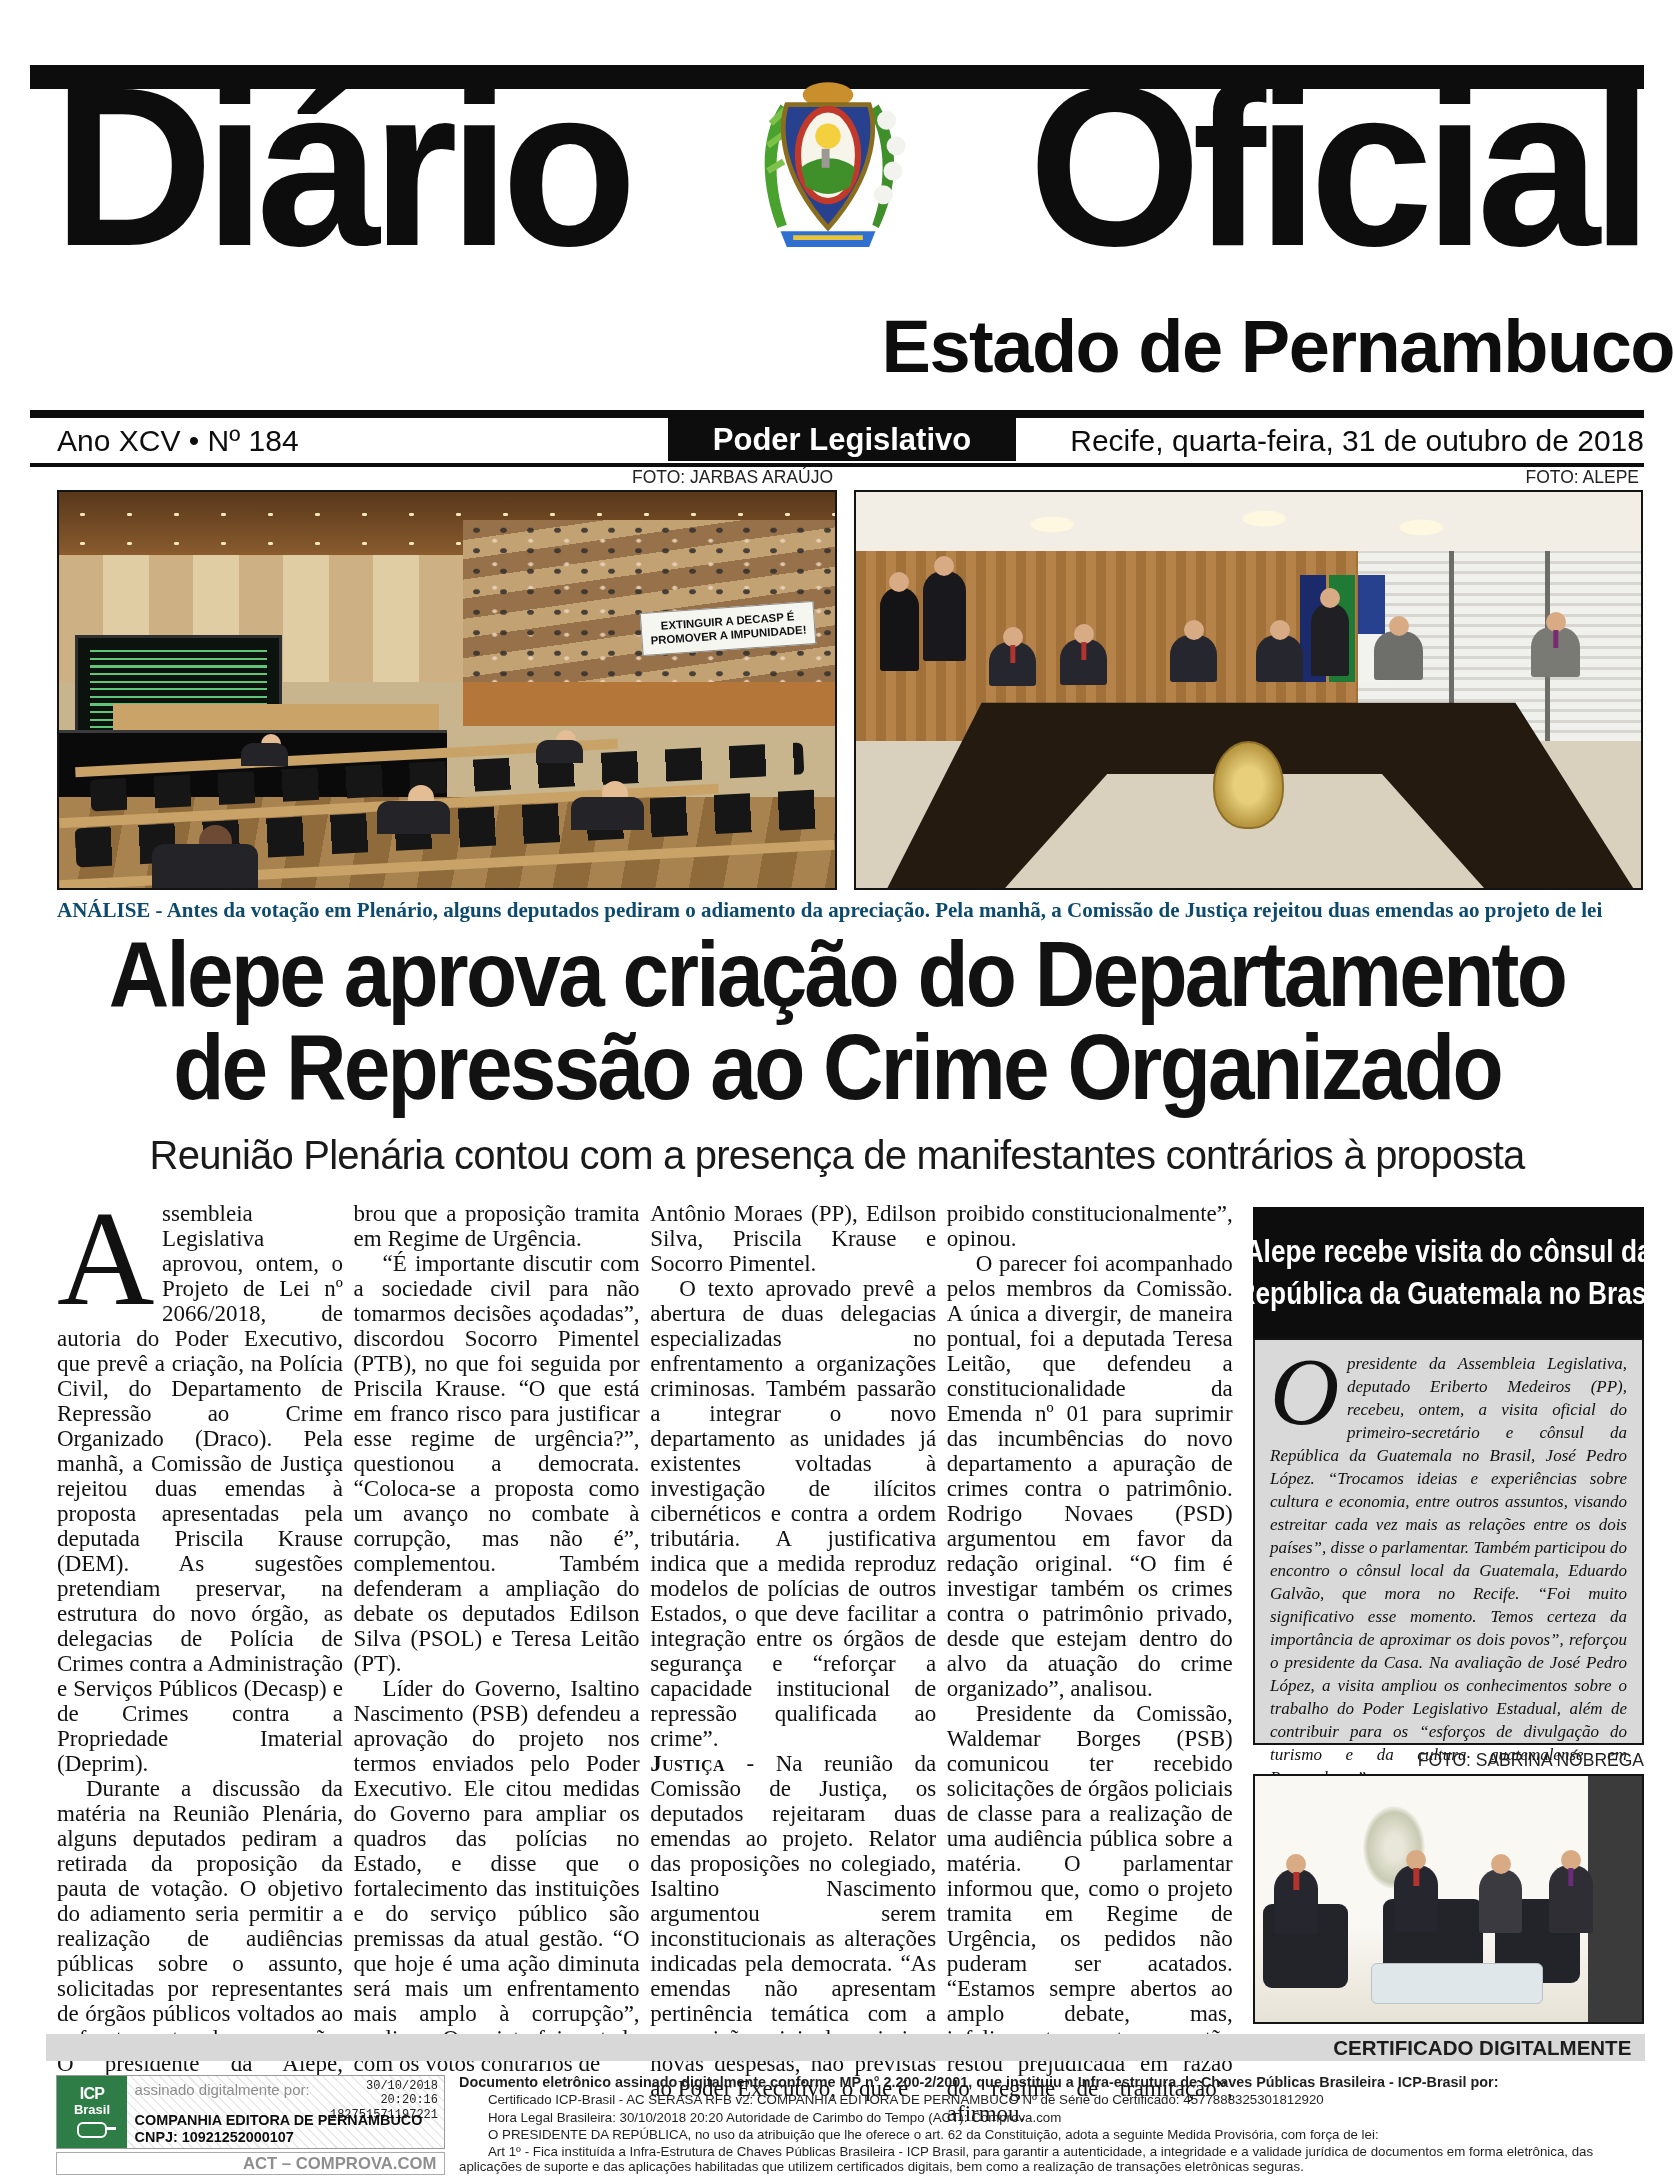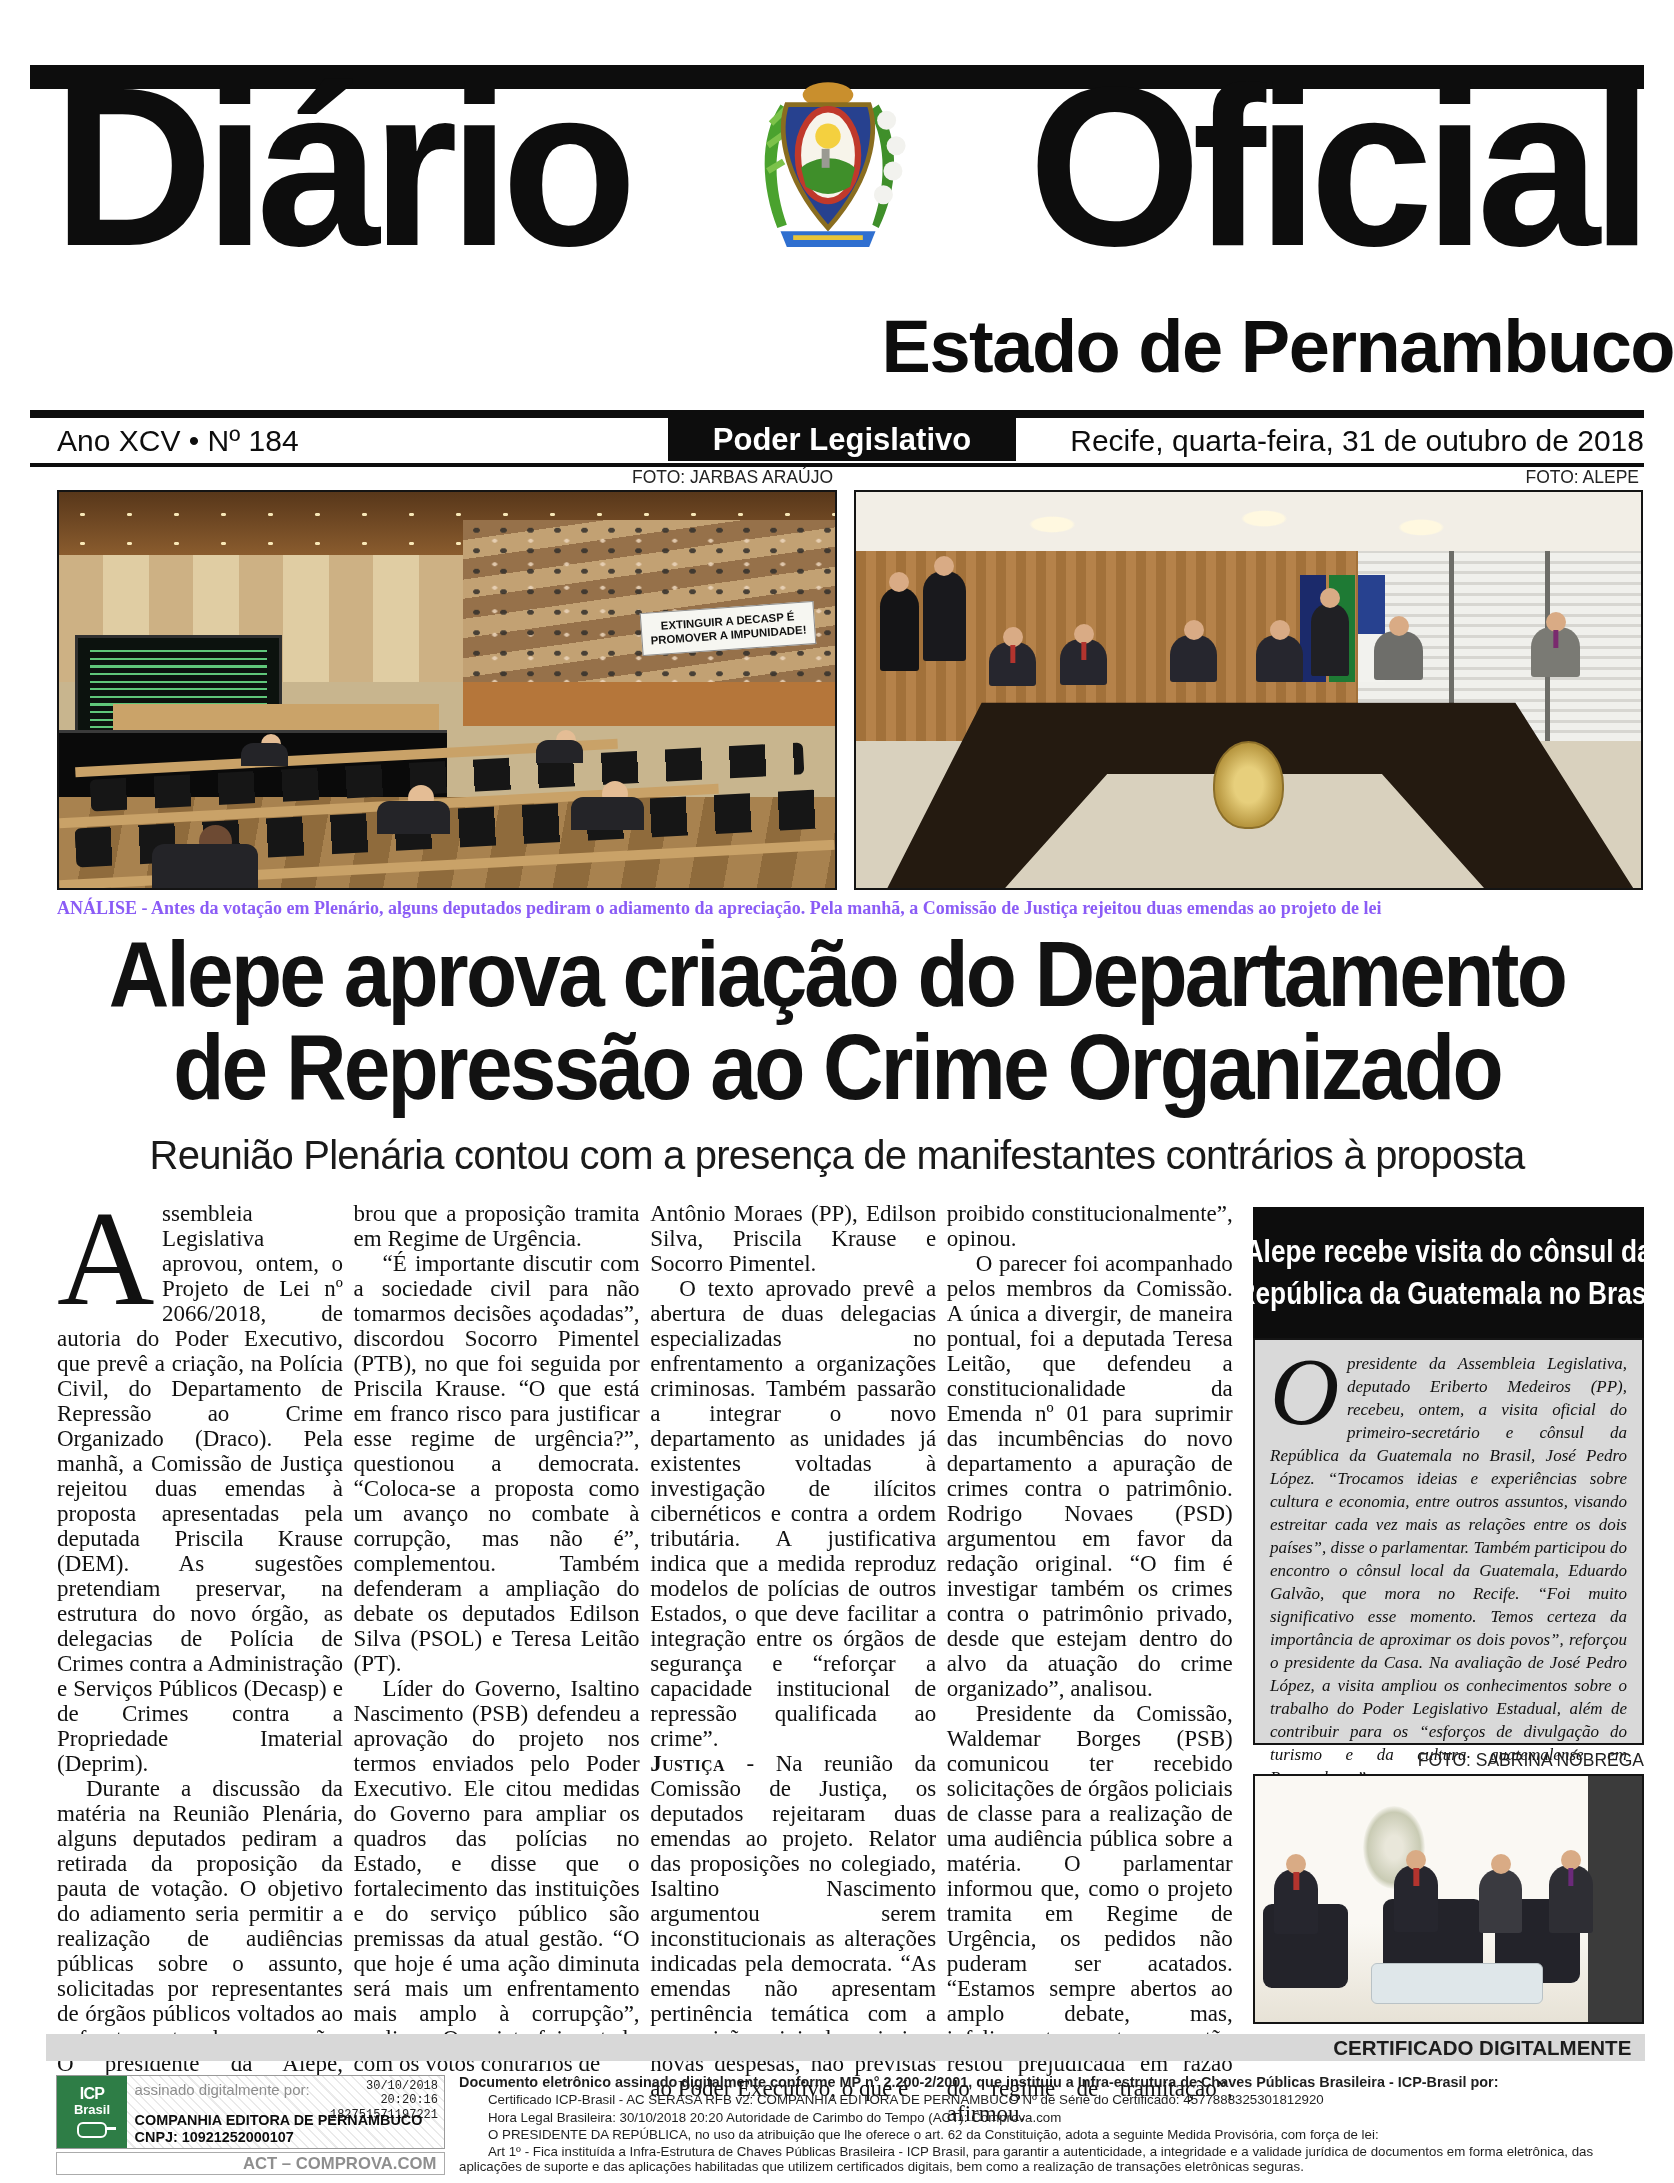--- a/index.html
+++ b/index.html
@@ -78,21 +78,21 @@
   .cm-table{left:0;top:40%;width:100%;height:60%;background:#241a10;
      clip-path:polygon(4% 100%,16% 22%,84% 22%,99% 100%,80% 100%,67% 52%,32% 52%,19% 100%);}
   .cm-emblem{left:45.5%;top:63%;width:67px;height:84px;border-radius:50% 50% 45% 45%;
      background:radial-gradient(#e7cf7c 30%,#b6953e 70%);border:2.3px solid #8c6f2a;}
   .fig{position:absolute;border-radius:20px 20px 3px 3px;background:#26262e;}
   .fig .fh{position:absolute;top:-15px;left:50%;transform:translateX(-50%);width:20px;height:20px;
      border-radius:50%;background:#d9ab85;}
   .fig .ft{position:absolute;top:3px;left:50%;transform:translateX(-50%);width:5.3px;height:18px;background:#b3342e;}
 
   
-  .photo-caption{left:57px;top:898px;width:1587px;font-weight:bold;font-size:18px;color:#8b5cf6;}
+  .photo-caption{left:57px;top:898px;width:1587px;font-weight:bold;font-size:21px;color:#0c4a6e;}
   .headline{left:0;top:928px;width:1674px;text-align:center;font-family:"Liberation Sans",sans-serif;
      font-weight:bold;font-size:93px;line-height:93px;letter-spacing:-3px;color:#121212;
      transform:scaleX(.9);transform-origin:center;white-space:nowrap;}
   .subhead{left:0;top:1133px;width:1674px;text-align:center;font-family:"Liberation Sans",sans-serif;
      font-size:40px;letter-spacing:-0.8px;color:#1a1a1a;white-space:nowrap;}
 
   
   .body-cols{left:57px;top:1201px;width:1179px;display:flex;gap:10.6px;}
   .col{width:286px;font-size:23px;line-height:25px;text-align:justify;hyphens:auto;}
   .para{margin:0;text-indent:29px;}

